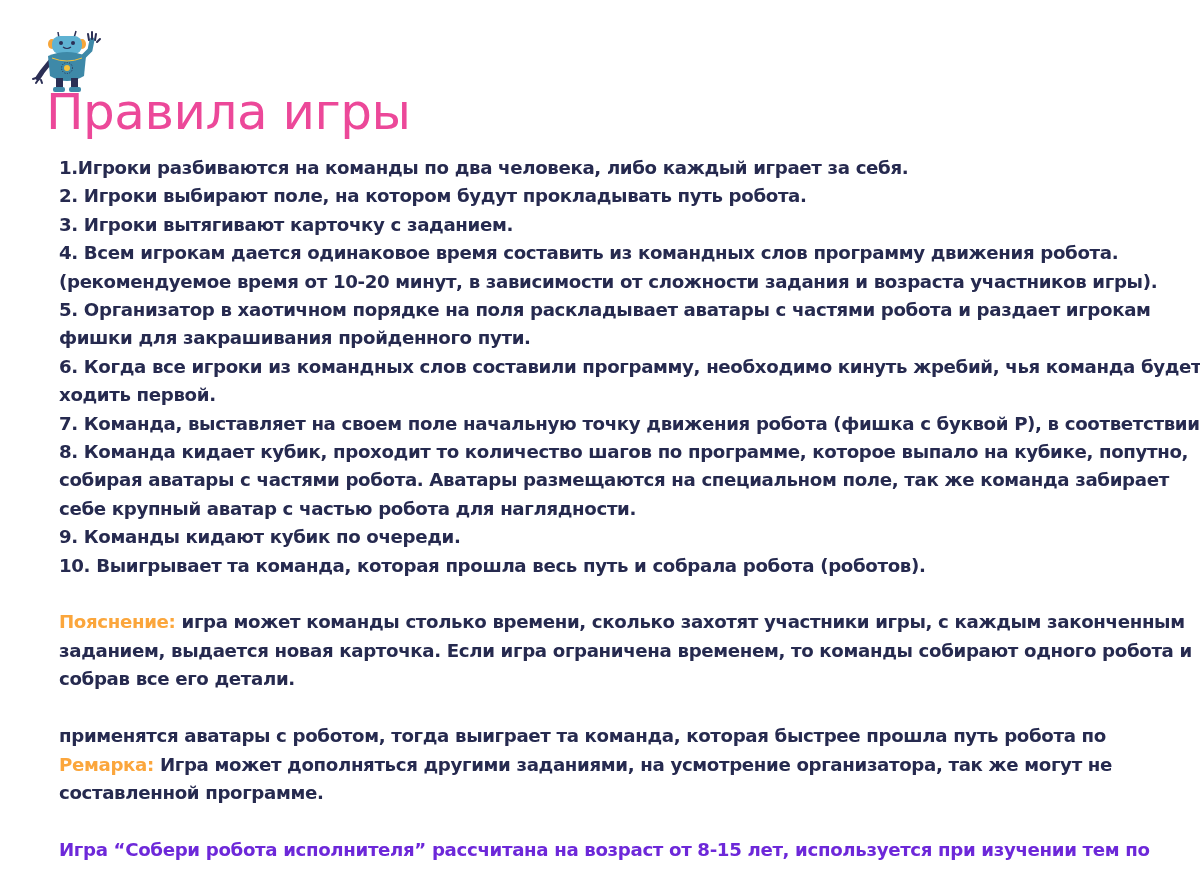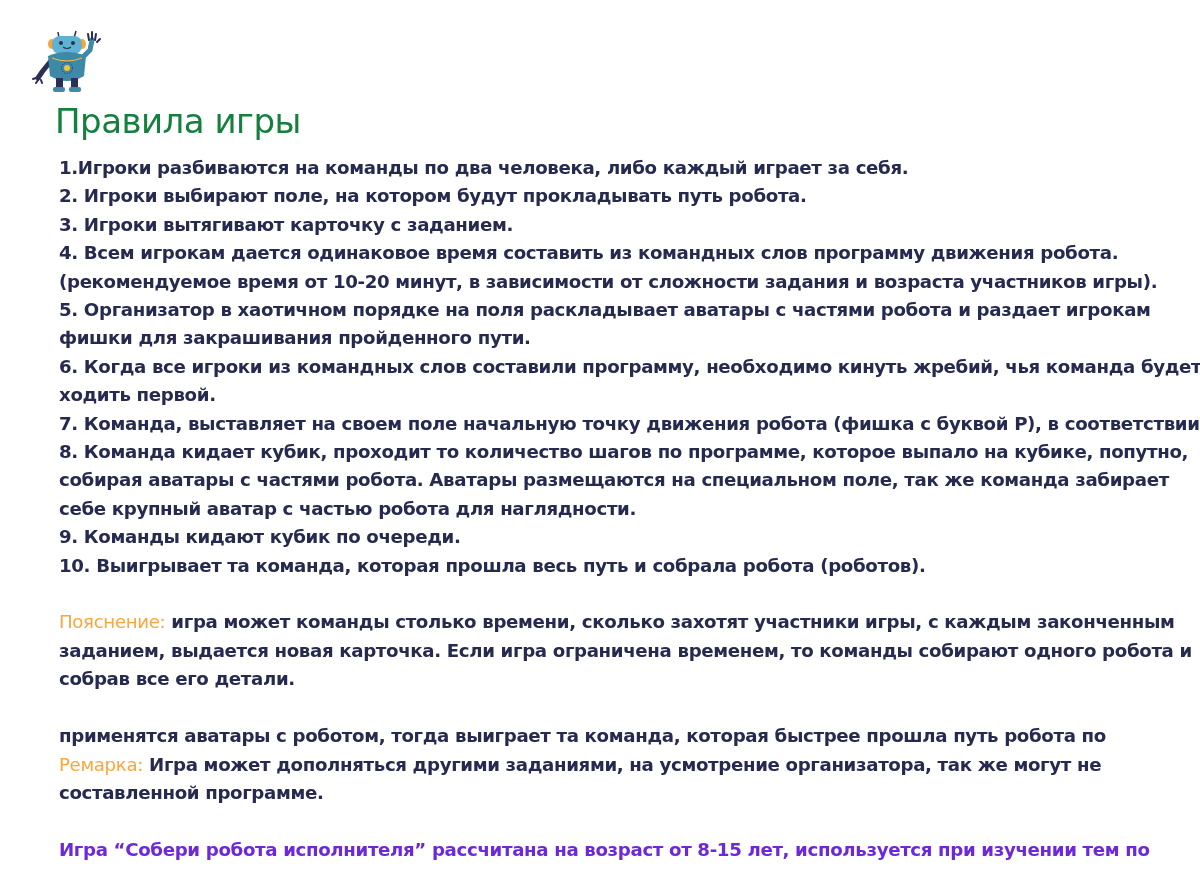--- a/index.html
+++ b/index.html
@@ -6,32 +6,32 @@
   body {
     width: 1200px; height: 869px; position: relative; overflow: hidden;
     font-family: "DejaVu Sans", sans-serif;
   }
   .robot {
     position: absolute; left: 32px; top: 28px; width: 72px; height: 66px;
   }
   .title {
     position: absolute; left: 46px; top: 82px;
     font-family: "DejaVu Sans", sans-serif;
-    font-size: 34px; font-weight: 500; color: #15803d;
-    letter-spacing: -0.5px; line-height: 60px; margin: 9px;
+    font-size: 50px; font-weight: 500; color: #ec4899;
+    letter-spacing: -0.5px; line-height: 60px; margin: 0;
     white-space: nowrap;
   }
   .content {
     position: absolute; left: 55px; top: 152px; width: 1120px;
     font-size: 18.2px; font-weight: bold; color: #262A4F;
     line-height: 24.4px; letter-spacing: -0.35px;
   }
   .content p { margin: 4px; white-space: nowrap; }
   .gap { height: 24.4px; }
-  .accent { color: #FBA63C; font-weight: 400; }
+  .accent { color: #FBA63C; font-weight: 700; }
   .footer { color: #6d28d9; }
 </style>
 </head>
 <body>
 
 <svg class="robot" viewBox="0 0 72 66">
 
   <line x1="26" y1="4" x2="27" y2="10" stroke="#2B2F55" stroke-width="1.5"></line>
   <line x1="44" y1="3" x2="42" y2="10" stroke="#2B2F55" stroke-width="1.5"></line>
 

